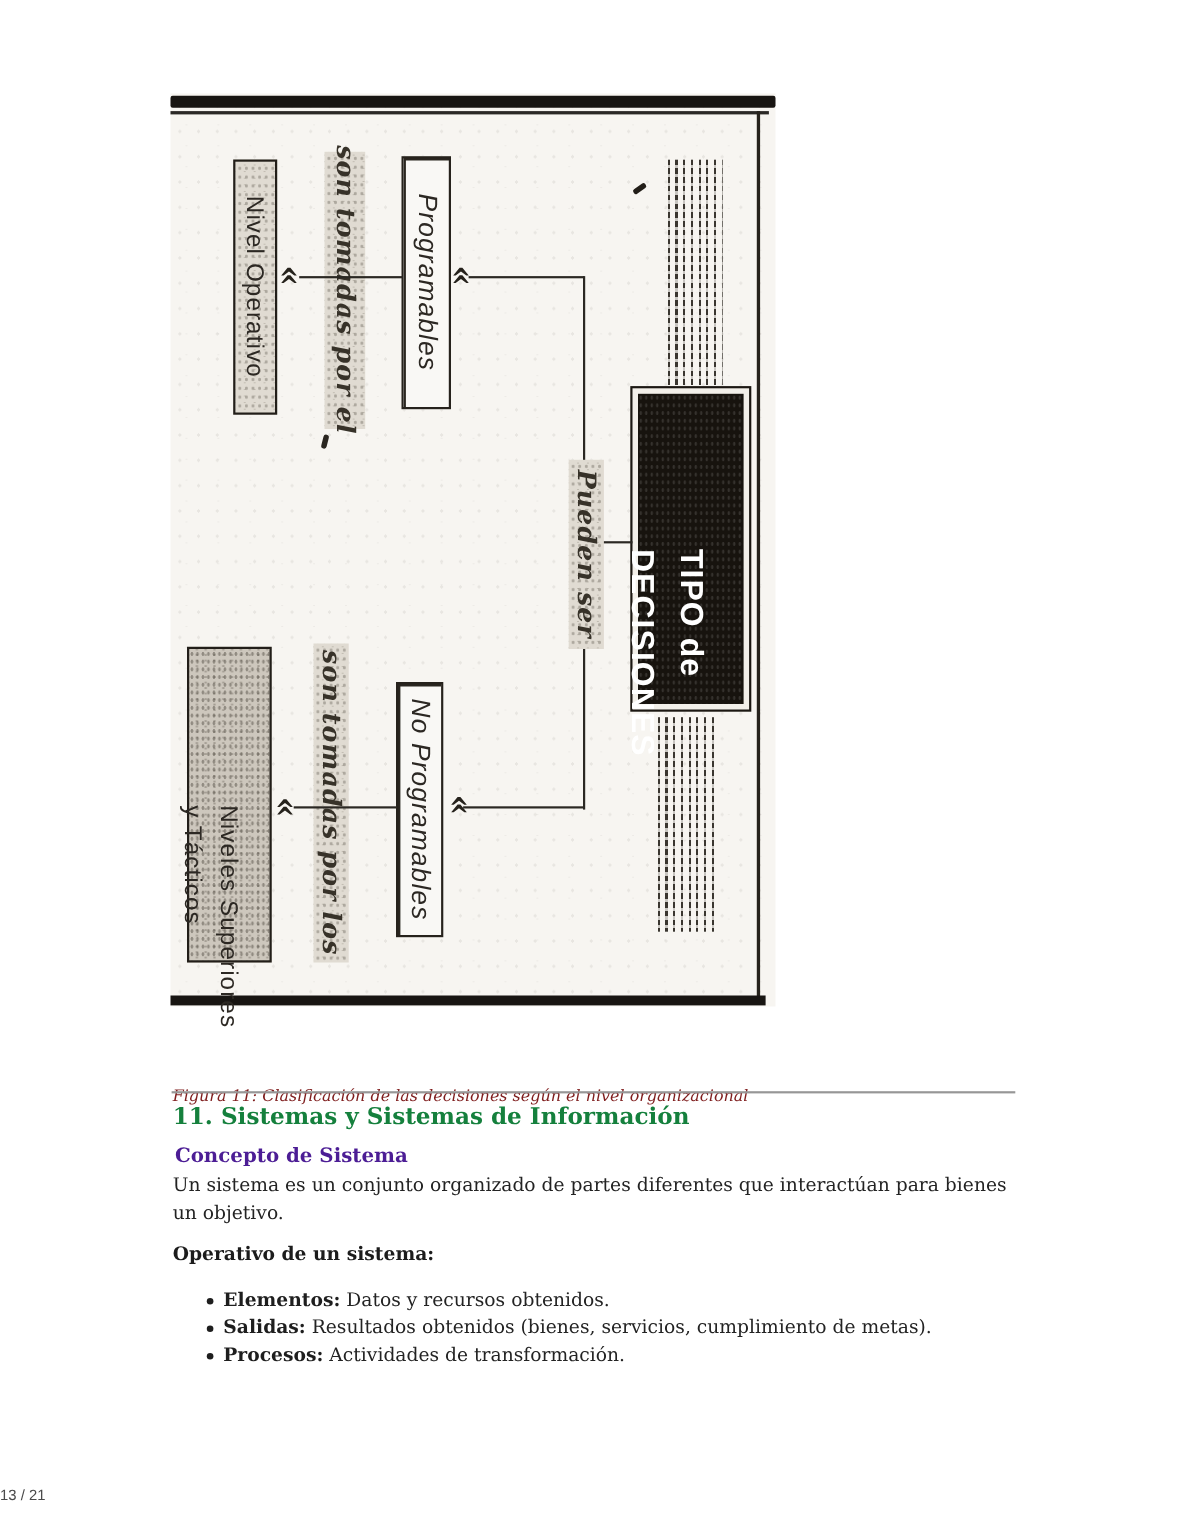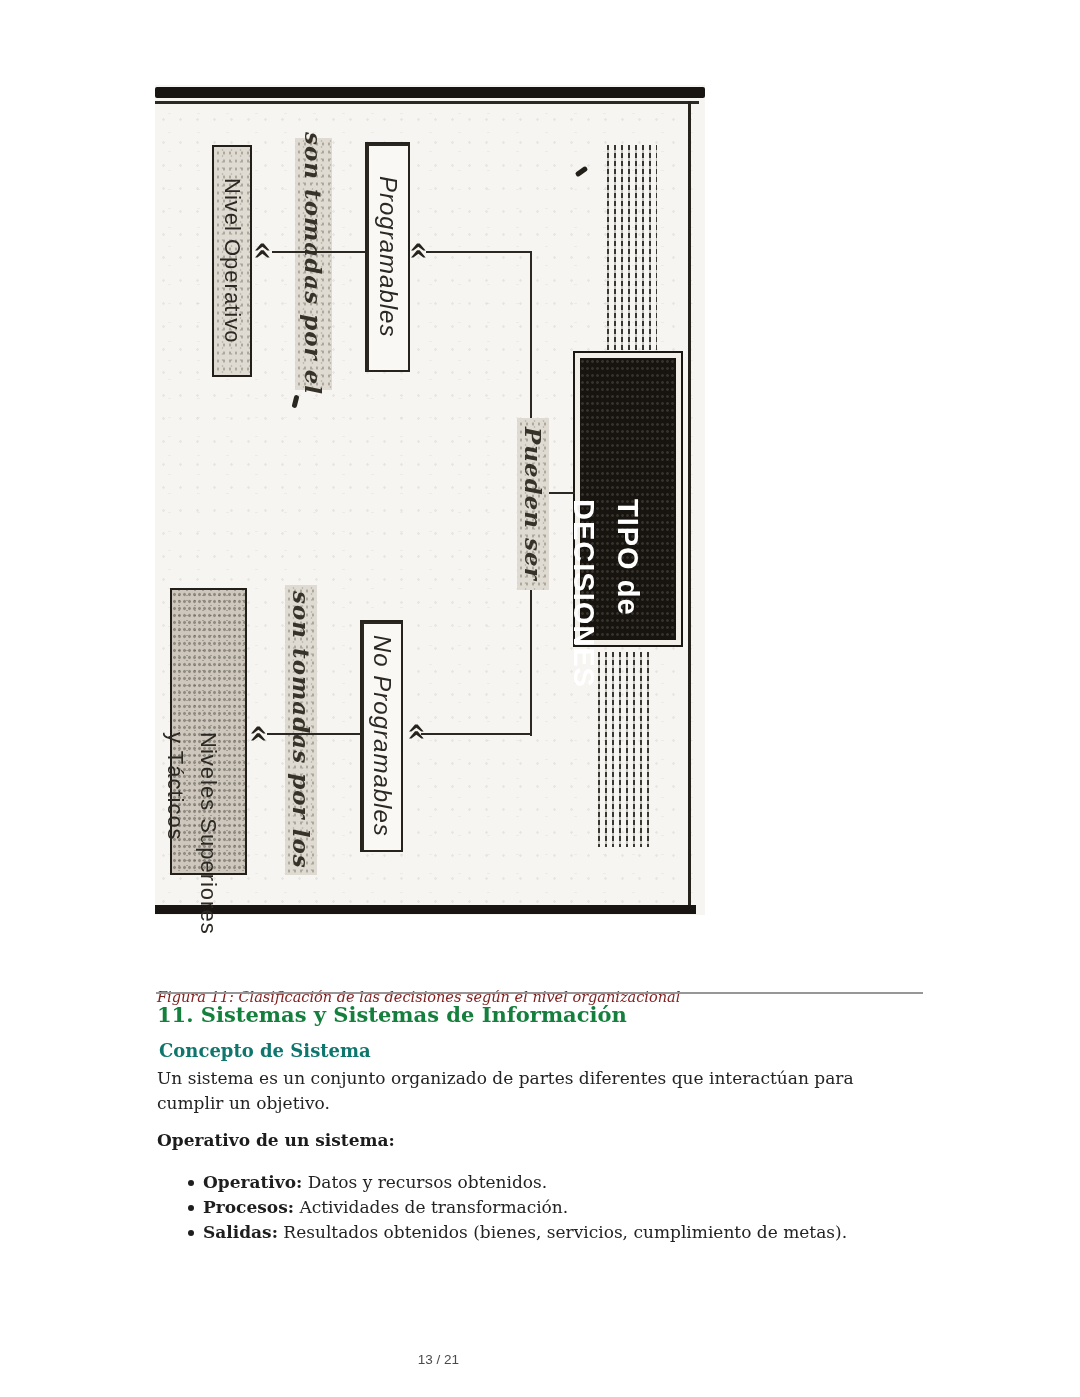--- a/index.html
+++ b/index.html
@@ -87,29 +87,29 @@
 
   .ink-speck{left:420px;top:84px;width:13px;height:5px;background:#221e18;border-radius:2px;
     transform:rotate(-35deg)}
   .ink-comma{left:138px;top:310px;width:5px;height:13px;background:#2a2620;border-radius:3px;
     transform:rotate(14deg)}
 
   
   .caption{position:absolute;left:157px;top:989px;font-style:italic;font-size:14.5px;color:#7f1d1d}
   .rule{position:absolute;left:156px;top:992px;width:767px;height:2px;background:var(--rule)}
   .h1{position:absolute;left:157px;top:1002px;font-weight:700;font-size:21px;color:#15803d}
-  .h2{position:absolute;left:159px;top:1040px;font-weight:700;font-size:18px;color:#0f766e}
+  .h2{position:absolute;left:159px;top:1040px;font-weight:700;font-size:18px;color:#4c1d95}
   .para{position:absolute;left:157px;top:1066px;width:762px;font-size:17px;line-height:25px}
   .h3{position:absolute;left:157px;top:1130px;font-weight:700;font-size:17px;color:#1c1c1c}
   .bullets{position:absolute;left:157px;top:1170px;width:780px;list-style:none}
   .bullets li{position:relative;padding-left:46px;font-size:17px;line-height:25.2px}
   .bullets li::before{content:"";position:absolute;left:31px;top:10px;width:6px;height:6px;
     border-radius:50%;background:#1e1e1e}
   .bullets b{font-weight:700;color:#1e1e1e}
-  .pageno{position:absolute;left:0;top:1352px;width:877px;text-align:center;
+  .pageno{position:absolute;left:0;top:1352px;width:877px;text-align:left;
     font-family:"Liberation Sans","DejaVu Sans",sans-serif;font-size:13.5px;color:var(--muted)}
 </style>
 </head>
 <body>
 
 <div class="figure-scan">
   <div class="bar-top-thick"></div>
   <div class="bar-top-thin"></div>
   <div class="edge-right"></div>
   <div class="bar-bottom"></div>
@@ -171,22 +171,22 @@
         <br>
         <span>y Tácticos</span>
       </span>
   </div>
 </div>
 
 <div class="caption">Figura 11: Clasificación de las decisiones según el nivel organizacional</div>
 <div class="rule"></div>
 <div class="h1">11. Sistemas y Sistemas de Información</div>
 <div class="h2">Concepto de Sistema</div>
-<div class="para">Un sistema es un conjunto organizado de partes diferentes que interactúan para cumplir un objetivo.</div>
+<div class="para">Un sistema es un conjunto organizado de partes diferentes que interactúan para bienes un objetivo.</div>
 <div class="h3">Operativo de un sistema:</div>
 
 <ul class="bullets">
-  <li><b>Operativo:</b><span> Datos y recursos obtenidos.</span></li>
+  <li><b>Elementos:</b><span> Datos y recursos obtenidos.</span></li>
+  <li><b>Salidas:</b><span> Resultados obtenidos (bienes, servicios, cumplimiento de metas).</span></li>
   <li><b>Procesos:</b><span> Actividades de transformación.</span></li>
-  <li><b>Salidas:</b><span> Resultados obtenidos (bienes, servicios, cumplimiento de metas).</span></li>
 </ul>
 
 <div class="pageno">13 / 21</div>
 
 </body></html>

